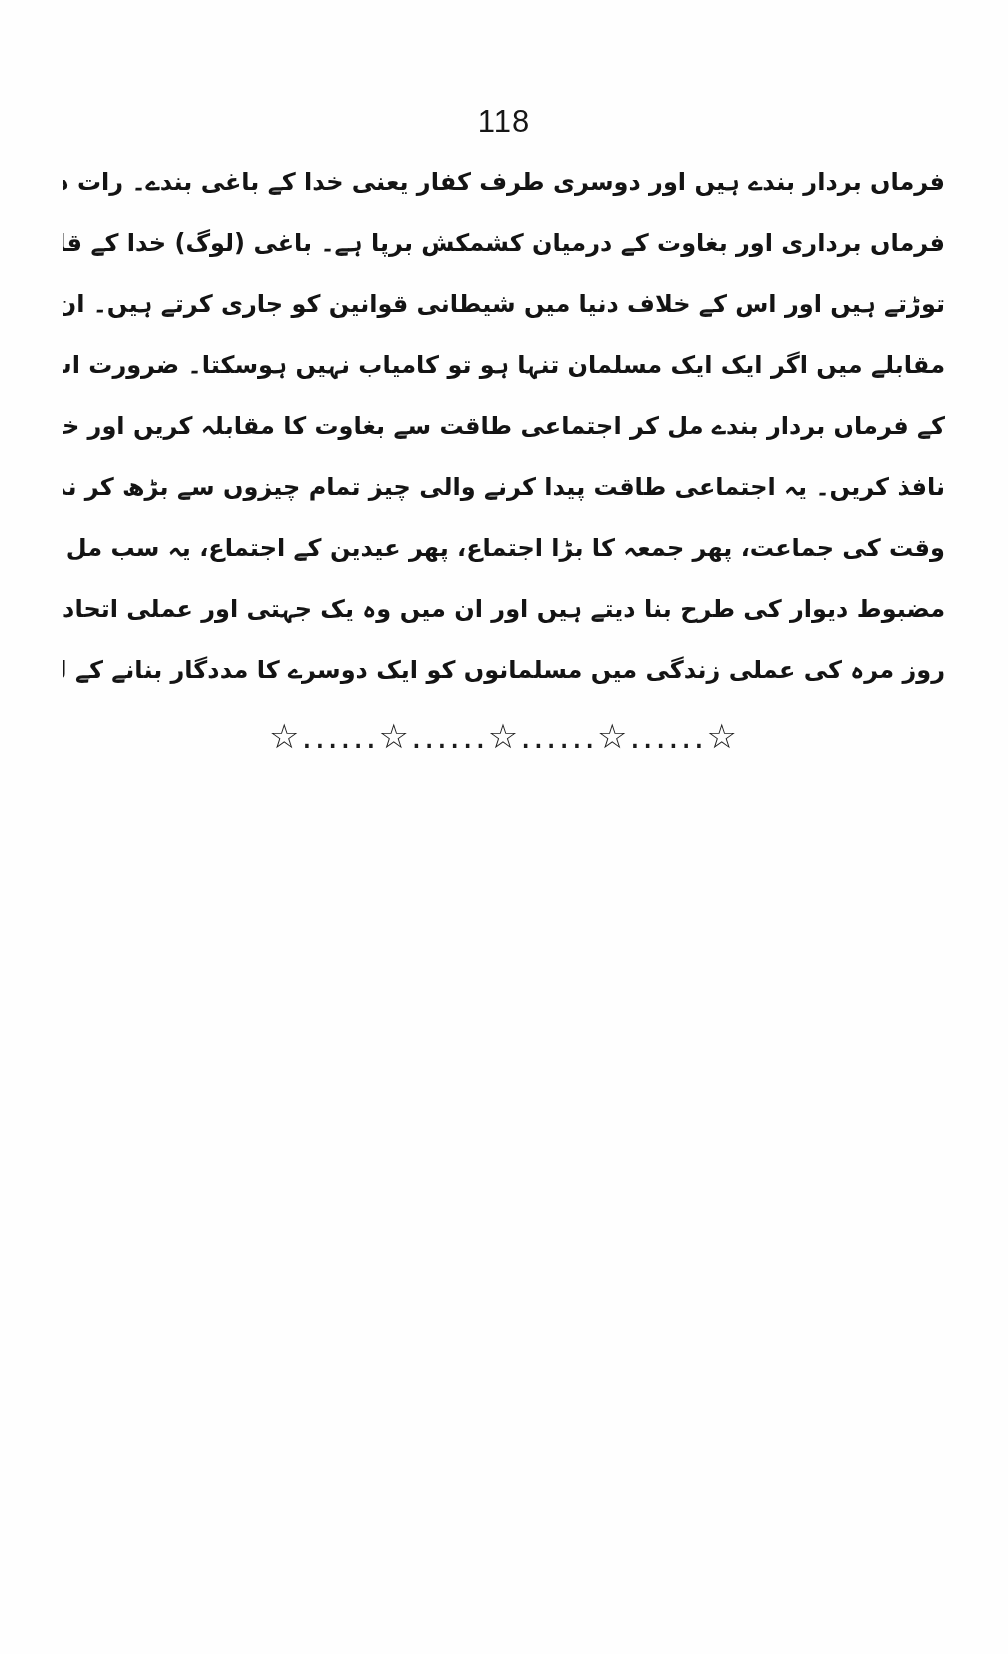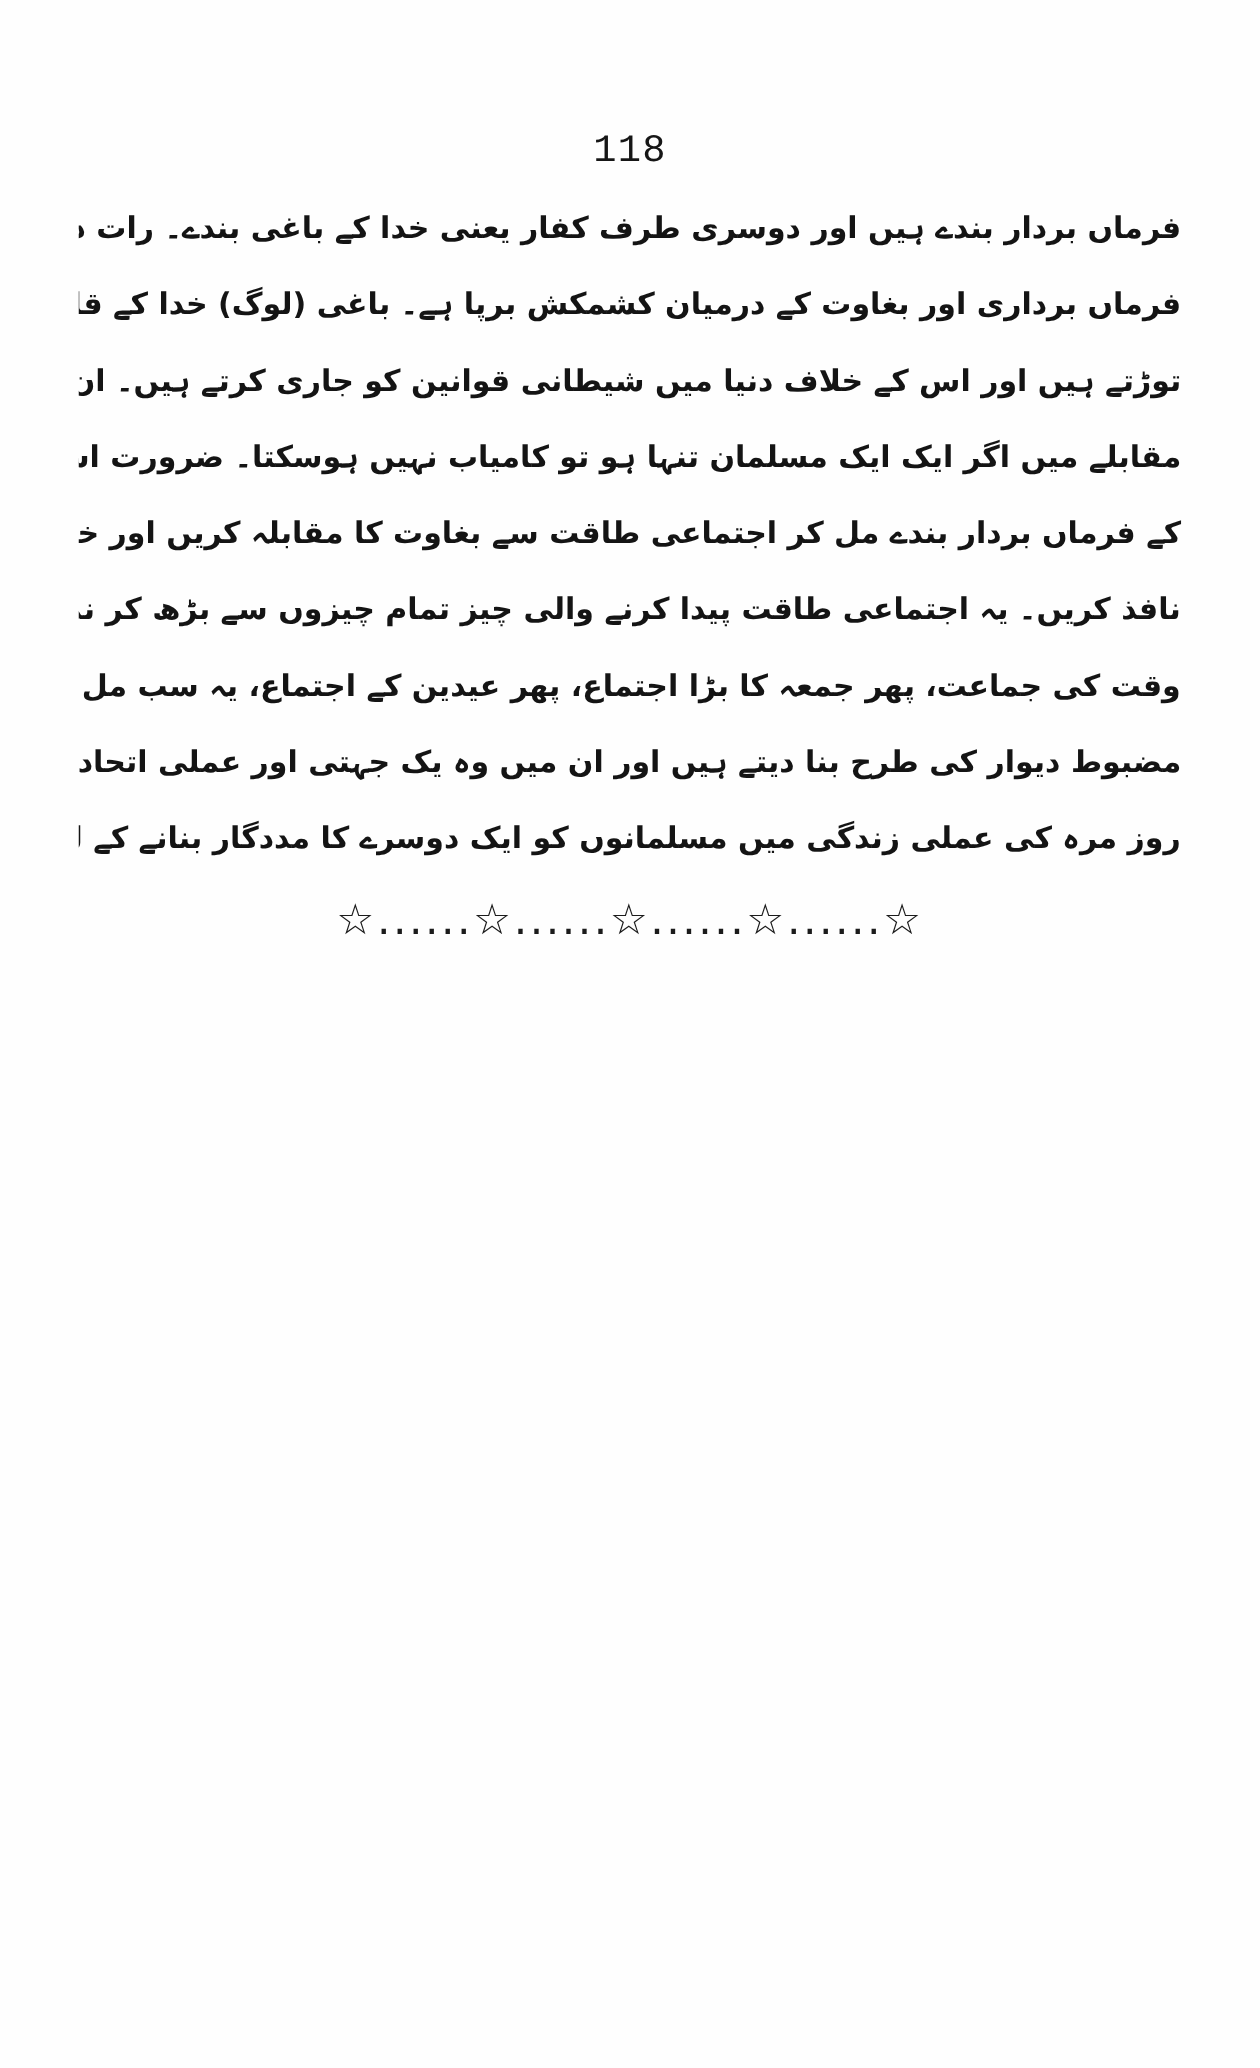--- a/index.html
+++ b/index.html
@@ -15,21 +15,21 @@
     overflow: hidden;
     font-family: "DejaVu Sans", sans-serif;
     color: #111111;
   }
   .page-number {
     position: absolute;
     top: 104px;
     left: 0;
     width: 100%;
     text-align: center;
-    font-family: Liberation Mono, monospace;
+    font-family: Liberation Sans, sans-serif;
     font-size: 31px;
     letter-spacing: 1px;
     color: #161616;
   }
   .text-block {
     position: absolute;
     top: 152px;
     left: 63px;
     right: 63px;
     direction: rtl;

